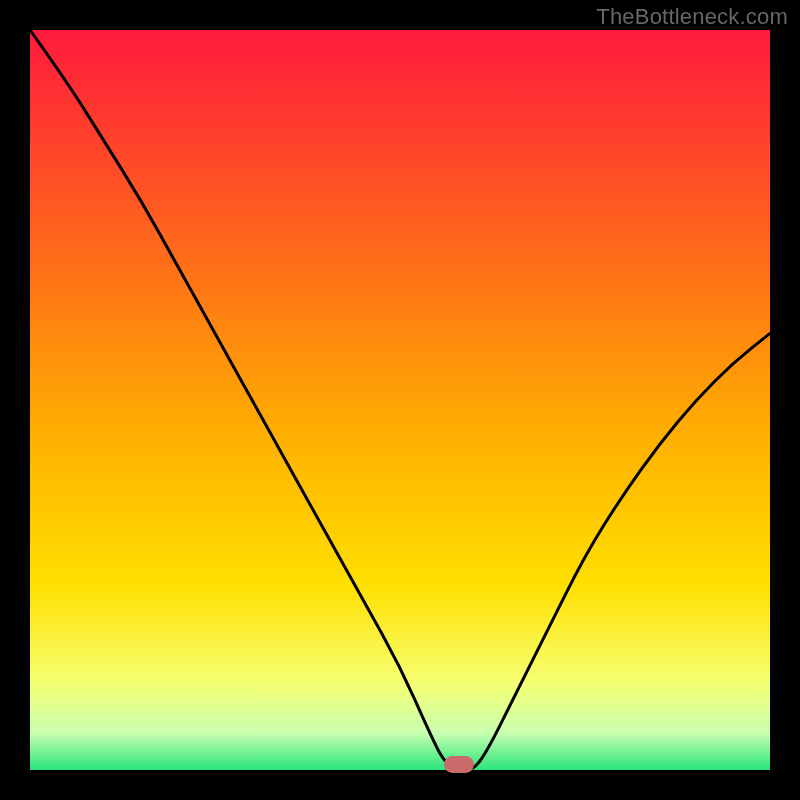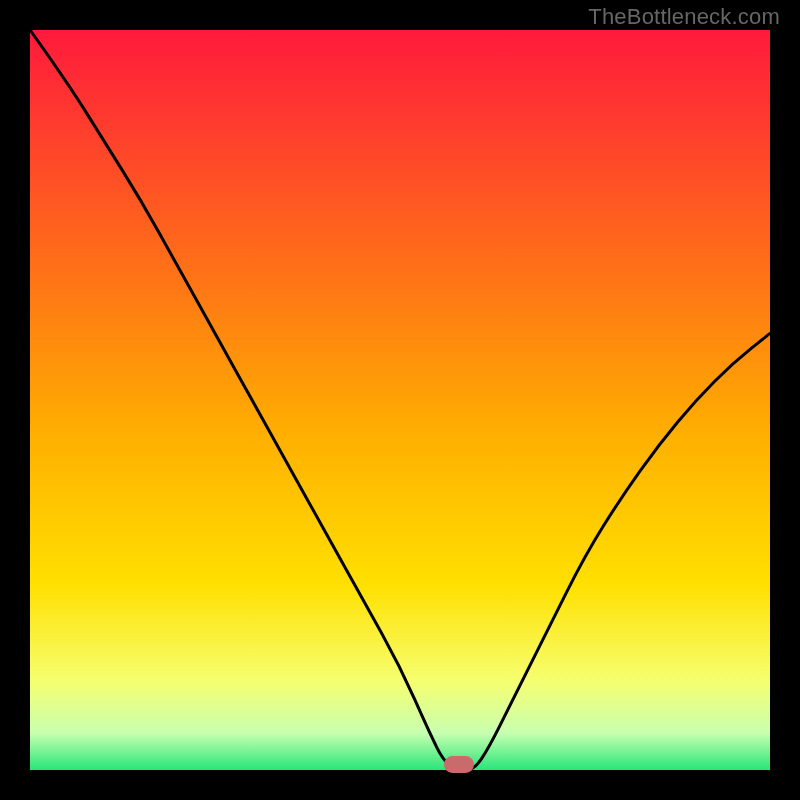--- a/index.html
+++ b/index.html
@@ -13,21 +13,21 @@
   }
   .frame {
     position: relative;
     width: 800px;
     height: 800px;
     background: #000;
   }
   .watermark {
     position: absolute;
     top: 4px;
-    right: 20px;
+    right: 12px;
     color: #666;
     font-size: 22px;
     font-weight: 500;
     letter-spacing: 0.2px;
     z-index: 10;
   }
   .plot {
     position: absolute;
     left: 30px;
     top: 30px;

